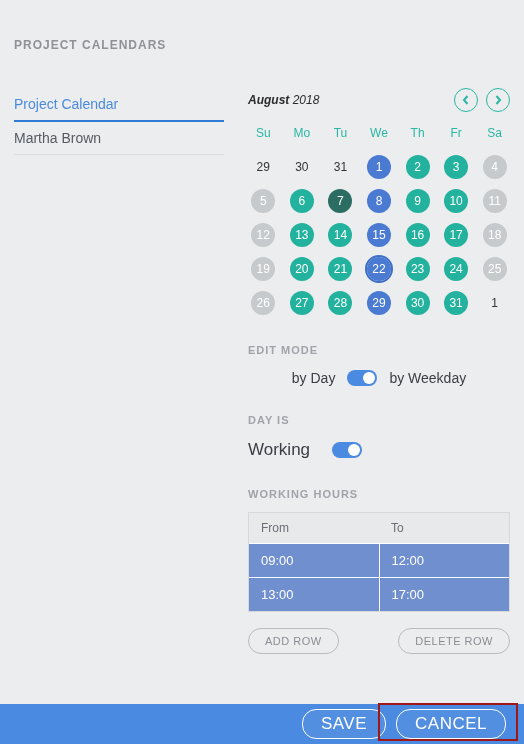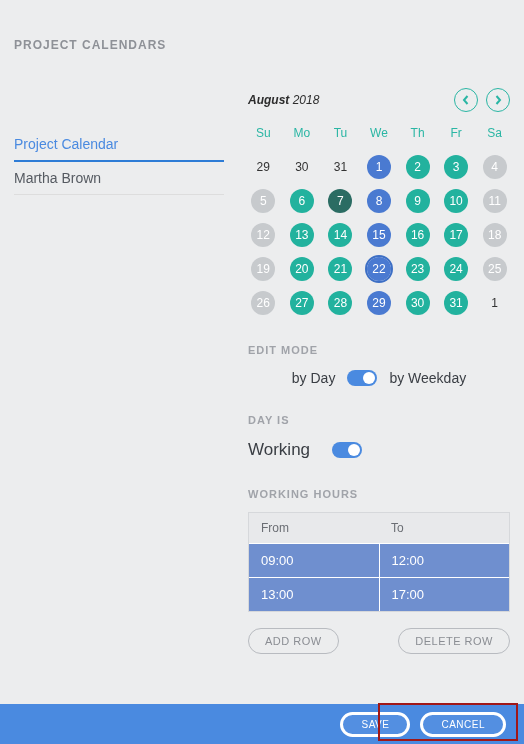--- a/index.html
+++ b/index.html
@@ -28,21 +28,20 @@
   .sidebar-item {
     font-size: 14px;
     padding: 8px 0;
     color: #555a61;
     border-bottom: 1px solid #ddd;
     cursor: pointer;
   }
   .sidebar-item.active {
     color: #4a8ae0;
     border-bottom: 2px solid #2e7cd6;
-    margin-top: 40px;
   }
   .main {
     flex: 1;
     padding-left: 24px;
     min-width: 0;
   }
   .cal-header {
     display: flex;
     align-items: center;
     justify-content: space-between;
@@ -139,22 +138,22 @@
     border-radius: 14px; cursor: pointer;
   }
   .footer {
     position: absolute; left:0; right:0; bottom:0;
     height: 40px;
     background: #4a8ae0;
     display: flex; align-items: center; justify-content: flex-end;
     padding-right: 18px; gap: 10px;
   }
   .footer .pill-btn {
-    border: 3px solid #ffffff; color: #fff; background: rgba(255,255,255,0.05);
-    font-size: 10px; padding: 4px 18px;
+    border: 1px solid #ffffff; color: #fff; background: rgba(255,255,255,0.05);
+    font-size: 17px; padding: 4px 18px;
   }
   .highlight-box {
     position: absolute;
     border: 2px solid #a01717;
     pointer-events: none;
   }
 </style>
 </head>
 <body>
 

